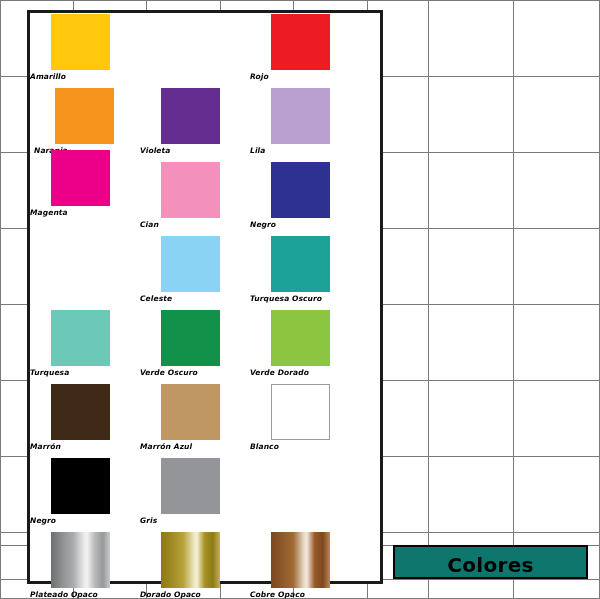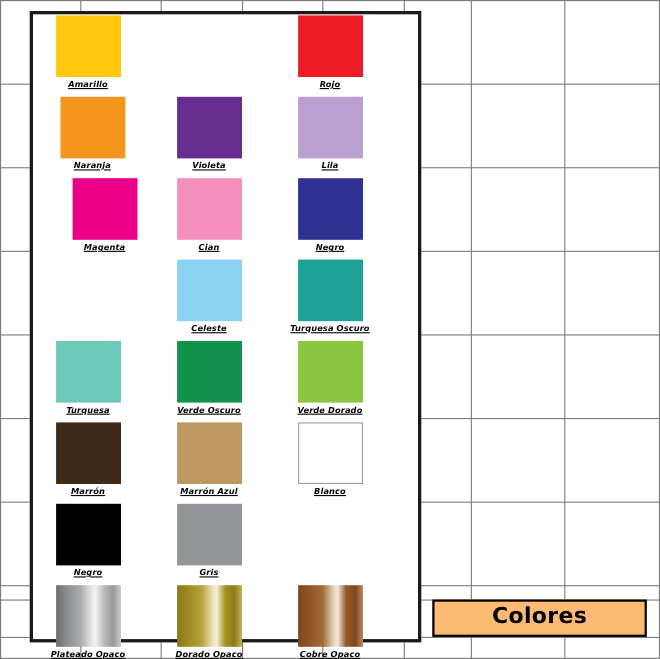--- a/index.html
+++ b/index.html
@@ -44,22 +44,20 @@
   #swatch-grid {
     position: absolute;
     left: 30px;
     top: 14px;
     width: 330px;
     height: 570px;
   }
   .swatch-cell {
     position: absolute;
     width: 100px;
-    text-align: center;
-    text-decoration: underline;
   }
   .swatch-chip {
     width: 59px;
     height: 56px;
     margin: 0 auto;
     display: block;
     box-sizing: border-box;
   }
   .swatch-chip.bordered {
     border: 1px solid #9a9a9a;
@@ -78,24 +76,24 @@
   }
 
   
   #title-block {
     position: absolute;
     left: 393px;
     top: 545px;
     width: 195px;
     height: 34px;
     border: 2px solid #000000;
-    background: #fdba74;
+    background: #0f766e;
     box-sizing: border-box;
     display: flex;
-    align-items: flex-start;
+    align-items: flex-end;
     justify-content: center;
   }
   #title-block-text {
     font-family: "DejaVu Sans", sans-serif;
     font-size: 20px;
     font-weight: bold;
     color: #000000;
     letter-spacing: 0.3px;
   }
 </style>
@@ -141,21 +139,21 @@
       <span class="swatch-label">Naranja</span>
     </div>
     <div class="swatch-cell" style="left: 110px; top: 74px;">
       <span class="swatch-chip" style="background: rgb(102, 45, 145);"></span>
       <span class="swatch-label">Violeta</span>
     </div>
     <div class="swatch-cell" style="left: 220px; top: 74px;">
       <span class="swatch-chip" style="background: rgb(185, 160, 208);"></span>
       <span class="swatch-label">Lila</span>
     </div>
-    <div class="swatch-cell" style="left: 0px; top: 148px; margin-left: 15px;">
+    <div class="swatch-cell" style="left: 0px; top: 136px;">
       <span class="swatch-chip" style="background: rgb(236, 0, 137);"></span>
       <span class="swatch-label">Magenta</span>
     </div>
     <div class="swatch-cell" style="left: 110px; top: 148px;">
       <span class="swatch-chip" style="background: rgb(244, 144, 188);"></span>
       <span class="swatch-label">Cian</span>
     </div>
     <div class="swatch-cell" style="left: 220px; top: 148px;">
       <span class="swatch-chip" style="background: rgb(46, 49, 146);"></span>
       <span class="swatch-label">Negro</span>

